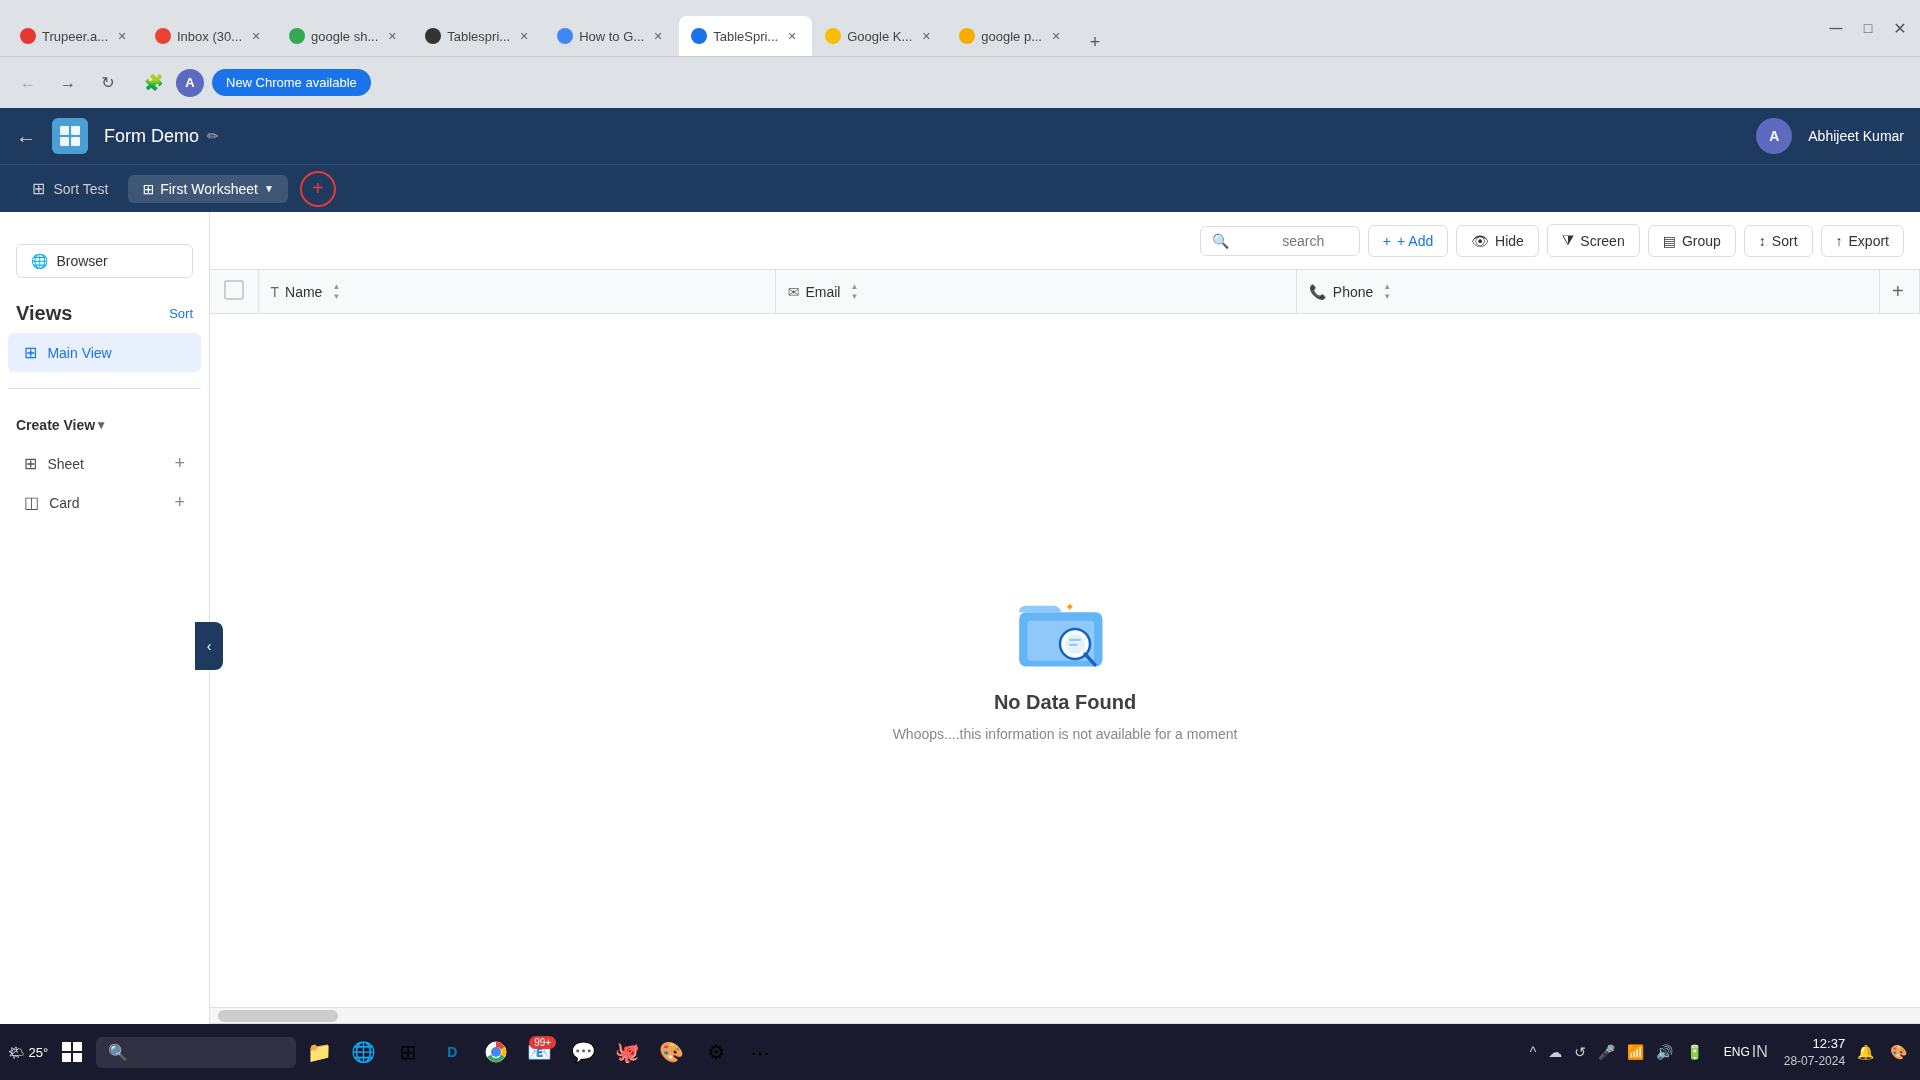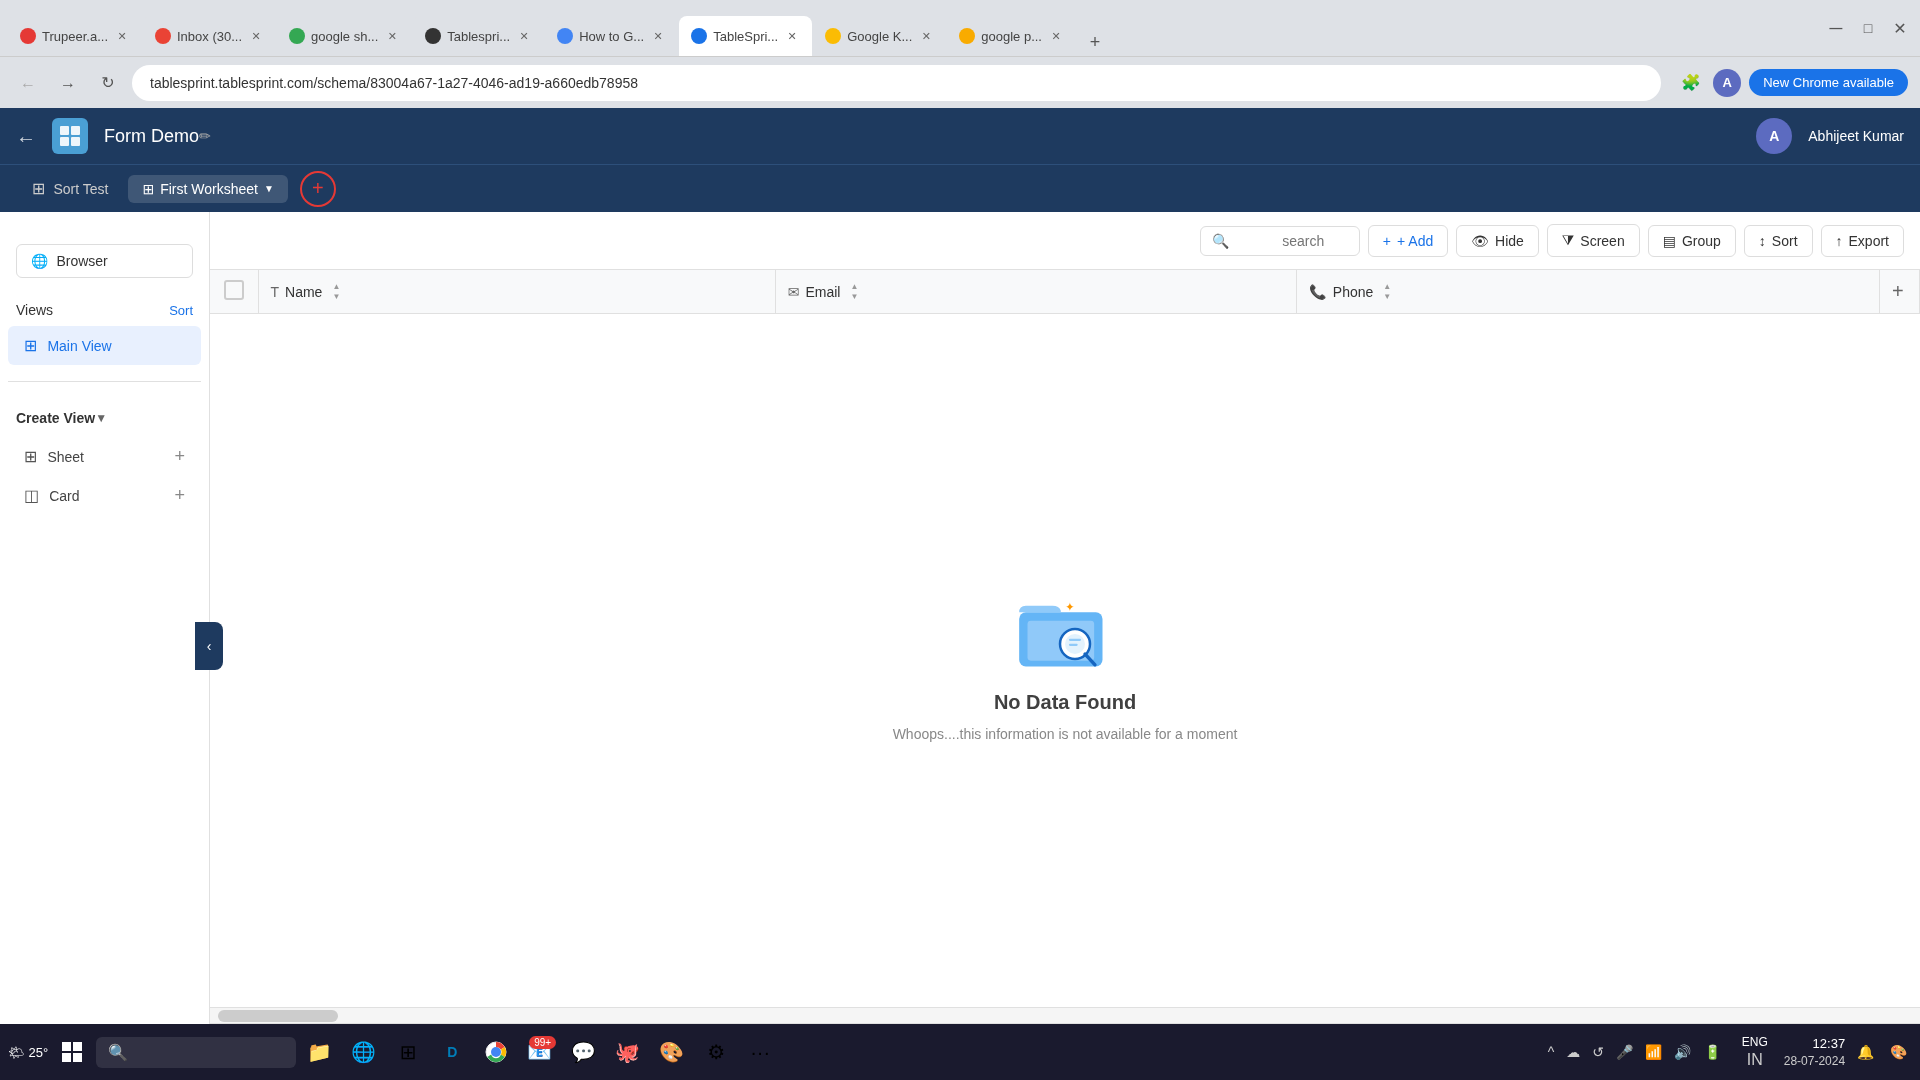--- a/index.html
+++ b/index.html
@@ -28,42 +28,42 @@
     .nav-btn.disabled { color: #aaa; cursor: default; }
     .address-bar { flex: 1; height: 36px; background: #fff; border-radius: 20px; display: flex; align-items: center; padding: 0 16px; font-size: 14px; color: #333; border: 2px solid transparent; }
     .address-bar-icons { display: flex; align-items: center; gap: 8px; margin-left: 8px; }
     .addr-icon { width: 28px; height: 28px; display: flex; align-items: center; justify-content: center; border-radius: 50%; color: #555; font-size: 16px; cursor: pointer; }
     .chrome-update-btn { background: #1a73e8; color: white; border-radius: 20px; padding: 6px 14px; font-size: 13px; cursor: pointer; white-space: nowrap; }
 
     
     .app-header { background: #1e3a5f; height: 56px; display: flex; align-items: center; padding: 0 16px; gap: 16px; }
     .app-header-back { color: #fff; font-size: 20px; cursor: pointer; opacity: 0.8; }
     .app-logo { width: 36px; height: 36px; background: #4a9fd4; border-radius: 6px; display: flex; align-items: center; justify-content: center; color: white; font-weight: bold; font-size: 16px; }
-    .app-title { color: #fff; font-size: 18px; font-weight: 500; display: flex; align-items: center; gap: 0; }
+    .app-title { color: #fff; font-size: 18px; font-weight: 500; display: flex; align-items: center; gap: 8px; }
     .edit-icon { color: #aaa; font-size: 14px; cursor: pointer; }
     .header-spacer { flex: 1; }
     .user-avatar { width: 36px; height: 36px; border-radius: 50%; background: #5c6bc0; display: flex; align-items: center; justify-content: center; color: white; font-weight: bold; font-size: 14px; }
     .user-name { color: #fff; font-size: 14px; }
 
     
     .tab-bar { background: #1e3a5f; height: 48px; display: flex; align-items: center; padding: 0 16px; gap: 4px; border-top: 1px solid #2d4f7a; }
     .app-tab { display: flex; align-items: center; gap: 8px; padding: 8px 16px; border-radius: 6px 6px 0 0; color: #ccc; font-size: 14px; cursor: pointer; }
     .app-tab .tab-icon { font-size: 16px; }
     .worksheet-tab { display: flex; align-items: center; gap: 6px; background: rgba(255,255,255,0.15); color: #fff; padding: 6px 14px; border-radius: 6px; font-size: 14px; cursor: pointer; }
     .worksheet-tab .dropdown-arrow { font-size: 10px; }
     .add-tab-btn { width: 36px; height: 36px; border-radius: 50%; border: 2px solid #e53935; display: flex; align-items: center; justify-content: center; color: #e53935; font-size: 20px; cursor: pointer; margin-left: 8px; background: transparent; }
 
     
     .main-layout { display: flex; height: calc(1080px - 56px - 52px - 56px - 48px); }
 
     
     .sidebar { width: 210px; background: #fff; border-right: 1px solid #e0e0e0; display: flex; flex-direction: column; padding: 16px 0; position: relative; }
     .sidebar-collapse-btn { position: absolute; right: -14px; top: 50%; transform: translateY(-50%); width: 28px; height: 48px; background: #1e3a5f; border-radius: 0 8px 8px 0; display: flex; align-items: center; justify-content: center; color: white; cursor: pointer; font-size: 14px; z-index: 10; }
     .sidebar-section-header { display: flex; align-items: center; justify-content: space-between; padding: 8px 16px; }
-    .sidebar-section-title { font-size: 14px; font-weight: 400; color: #333; }
+    .sidebar-section-title { font-size: 20px; font-weight: 700; color: #333; }
     .sort-btn { font-size: 13px; color: #1a73e8; cursor: pointer; }
     .sidebar-item { display: flex; align-items: center; gap: 10px; padding: 10px 16px; cursor: pointer; border-radius: 6px; margin: 0 8px; font-size: 14px; color: #444; }
     .sidebar-item.active { background: #e8f0fe; color: #1a73e8; }
     .sidebar-item-icon { font-size: 16px; }
 
     .sidebar-divider { height: 1px; background: #e0e0e0; margin: 16px 8px; }
 
     .create-view-section { padding: 8px 16px; }
     .create-view-header { display: flex; align-items: center; justify-content: flex-start; cursor: pointer; padding: 4px 0; }
     .create-view-title { font-size: 14px; font-weight: 600; color: #333; }
@@ -195,23 +195,20 @@
     <span style="width:24px;height:24px;display:flex;align-items:center;justify-content:center;cursor:pointer;font-size:18px;color:#555;">─</span>
     <span style="width:24px;height:24px;display:flex;align-items:center;justify-content:center;cursor:pointer;font-size:14px;color:#555;">□</span>
     <span style="width:24px;height:24px;display:flex;align-items:center;justify-content:center;cursor:pointer;font-size:16px;color:#555;">✕</span>
   </div>
 </div>
 
 <div class="address-bar-row">
   <div class="nav-btn disabled">←</div>
   <div class="nav-btn">→</div>
   <div class="nav-btn">↻</div>
-  <div class="address-bar">
-    <span>tablesprint.tablesprint.com/schema/83004a67-1a27-4046-ad19-a660edb78958</span>
-  </div>
   <div class="address-bar-icons">
     <div class="addr-icon">🧩</div>
     <div class="addr-icon" style="background:#5c6bc0;color:white;border-radius:50%;font-weight:bold;font-size:13px;">A</div>
     <div class="chrome-update-btn">New Chrome available</div>
   </div>
 </div>
 
 <div class="app-header">
   <span class="app-header-back">←</span>
   <div class="app-logo">
@@ -472,21 +469,21 @@
   <div class="taskbar-right">
     <div class="taskbar-icons-group">
       <span class="system-icon">^</span>
       <span class="system-icon">☁</span>
       <span class="system-icon">↺</span>
       <span class="system-icon">🎤</span>
       <span class="system-icon">📶</span>
       <span class="system-icon">🔊</span>
       <span class="system-icon">🔋</span>
     </div>
-    <div style="display:flex;flex-direction:column;align-items:center;gap:2px;margin:0 8px;">
+    <div style="display:flex;flex-direction:row;align-items:center;gap:2px;margin:0 8px;">
       <span style="font-size:12px;color:#fff;">ENG</span>
       <span style="font-size:16px;color:#ccc;">IN</span>
     </div>
     <div class="taskbar-time">
       <div style="color:#fff;font-size:13px;">12:37</div>
       <div style="color:#ccc;font-size:12px;">28-07-2024</div>
     </div>
     <span class="system-icon">🔔</span>
     <span class="system-icon">🎨</span>
   </div>

